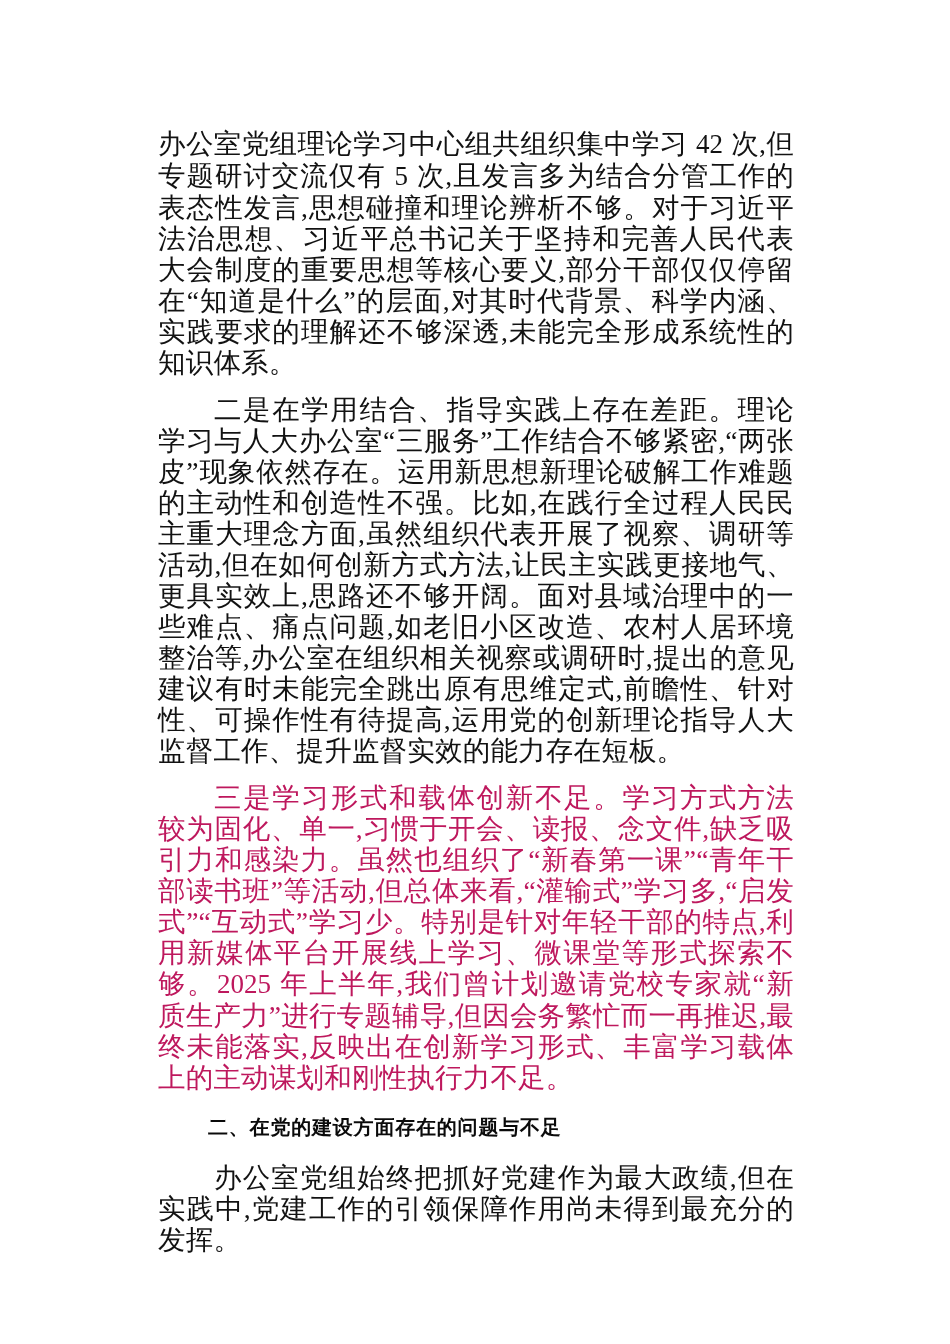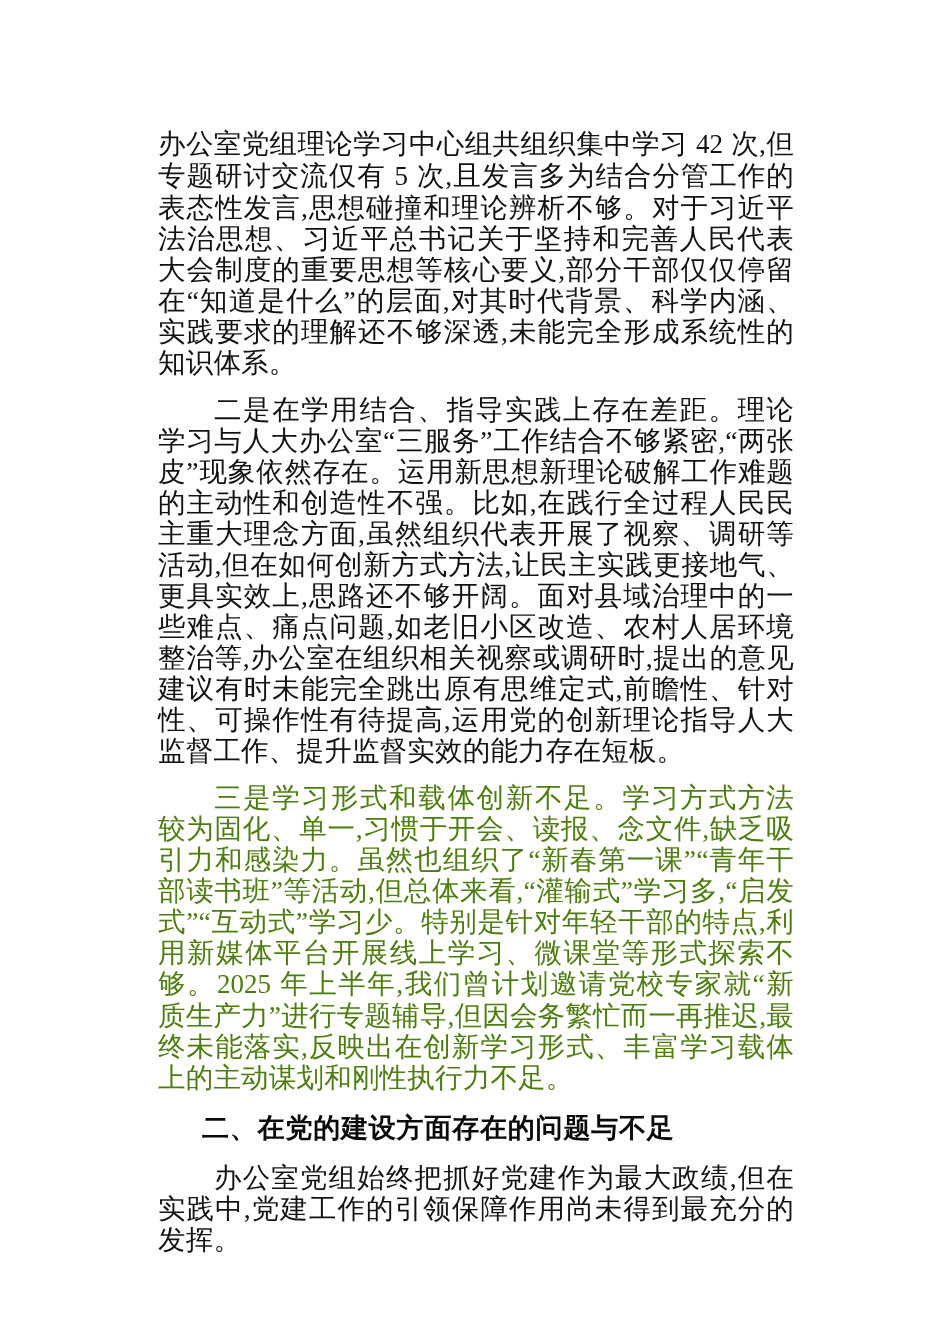--- a/index.html
+++ b/index.html
@@ -60,36 +60,36 @@
   
   .num {
     font-family: "Liberation Serif", "DejaVu Serif", serif;
     font-size: 27px;
     letter-spacing: 0;
     padding: 0 1px;
   }
 
   
   h2.section-heading {
-    margin: 4px;
+    margin: 10px;
     padding: 0;
     font-family: "DejaVu Sans", "Liberation Sans", sans-serif;
-    font-size: 27px;
+    font-size: 20px;
     font-weight: bold;
     line-height: 37.4px;
     text-indent: 56px;
     letter-spacing: 0.8px;
     color: #0a0a0a;
     text-align: left;
   }
 </style>
 </head>
 <body style="background: rgb(255, 255, 255);">
 
 <div class="page">
   <div class="text-column" id="text-column">
       <p class="para" style="color: rgb(18, 18, 18);"><span>办公室党组理论学习中心组共组织集中学习 </span><span class="num">42</span><span> 次,但专题研讨交流仅有 </span><span class="num">5</span><span> 次,且发言多为结合分管工作的表态性发言,思想碰撞和理论辨析不够。对于习近平法治思想、习近平总书记关于坚持和完善人民代表大会制度的重要思想等核心要义,部分干部仅仅停留在“知道是什么”的层面,对其时代背景、科学内涵、实践要求的理解还不够深透,未能完全形成系统性的知识体系。</span></p>
       <p class="para indent" style="color: rgb(18, 18, 18);"><span class="lead">二是在学用结合、指导实践上存在差距。</span><span>理论学习与人大办公室“三服务”工作结合不够紧密,“两张皮”现象依然存在。运用新思想新理论破解工作难题的主动性和创造性不强。比如,在践行全过程人民民主重大理念方面,虽然组织代表开展了视察、调研等活动,但在如何创新方式方法,让民主实践更接地气、更具实效上,思路还不够开阔。面对县域治理中的一些难点、痛点问题,如老旧小区改造、农村人居环境整治等,办公室在组织相关视察或调研时,提出的意见建议有时未能完全跳出原有思维定式,前瞻性、针对性、可操作性有待提高,运用党的创新理论指导人大监督工作、提升监督实效的能力存在短板。</span></p>
-      <p class="para indent" style="color: #4d7c0f;"><span class="lead">三是学习形式和载体创新不足。</span><span>学习方式方法较为固化、单一,习惯于开会、读报、念文件,缺乏吸引力和感染力。虽然也组织了“新春第一课”“青年干部读书班”等活动,但总体来看,“灌输式”学习多,“启发式”“互动式”学习少。特别是针对年轻干部的特点,利用新媒体平台开展线上学习、微课堂等形式探索不够。</span><span class="num">2025</span><span> 年上半年,我们曾计划邀请党校专家就“新质生产力”进行专题辅导,但因会务繁忙而一再推迟,最终未能落实,反映出在创新学习形式、丰富学习载体上的主动谋划和刚性执行力不足。</span></p>
+      <p class="para indent" style="color: #be185d;"><span class="lead">三是学习形式和载体创新不足。</span><span>学习方式方法较为固化、单一,习惯于开会、读报、念文件,缺乏吸引力和感染力。虽然也组织了“新春第一课”“青年干部读书班”等活动,但总体来看,“灌输式”学习多,“启发式”“互动式”学习少。特别是针对年轻干部的特点,利用新媒体平台开展线上学习、微课堂等形式探索不够。</span><span class="num">2025</span><span> 年上半年,我们曾计划邀请党校专家就“新质生产力”进行专题辅导,但因会务繁忙而一再推迟,最终未能落实,反映出在创新学习形式、丰富学习载体上的主动谋划和刚性执行力不足。</span></p>
       <h2 class="section-heading">二、在党的建设方面存在的问题与不足</h2>
       <p class="para indent" style="color: rgb(18, 18, 18);"><span>办公室党组始终把抓好党建作为最大政绩,但在实践中,党建工作的引领保障作用尚未得到最充分的发挥。</span></p>
     </div>
 </div>
 
 </body></html>

